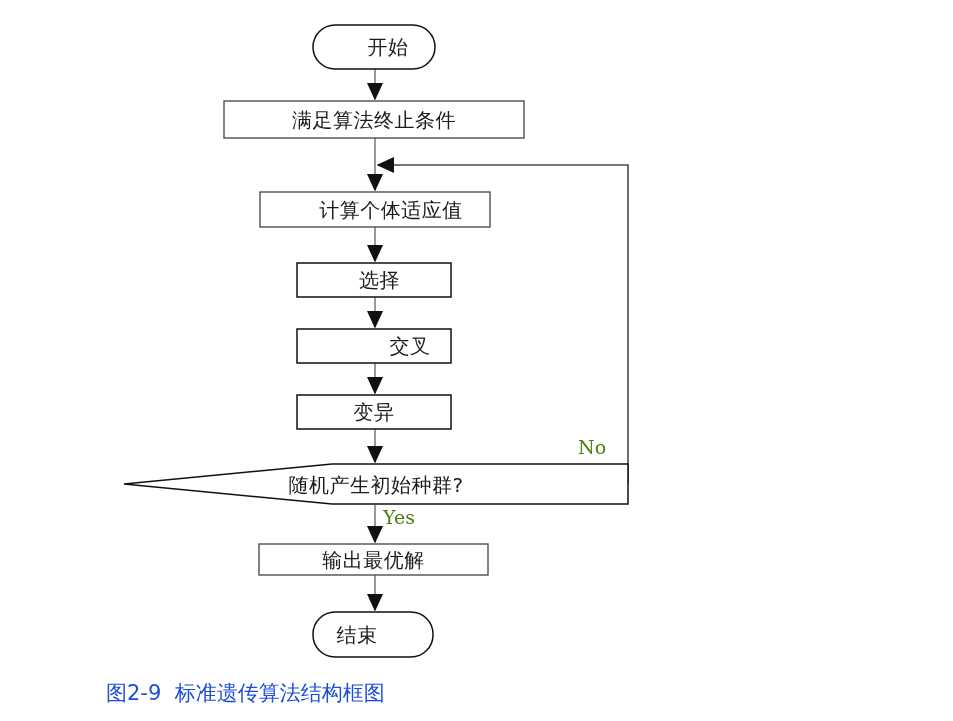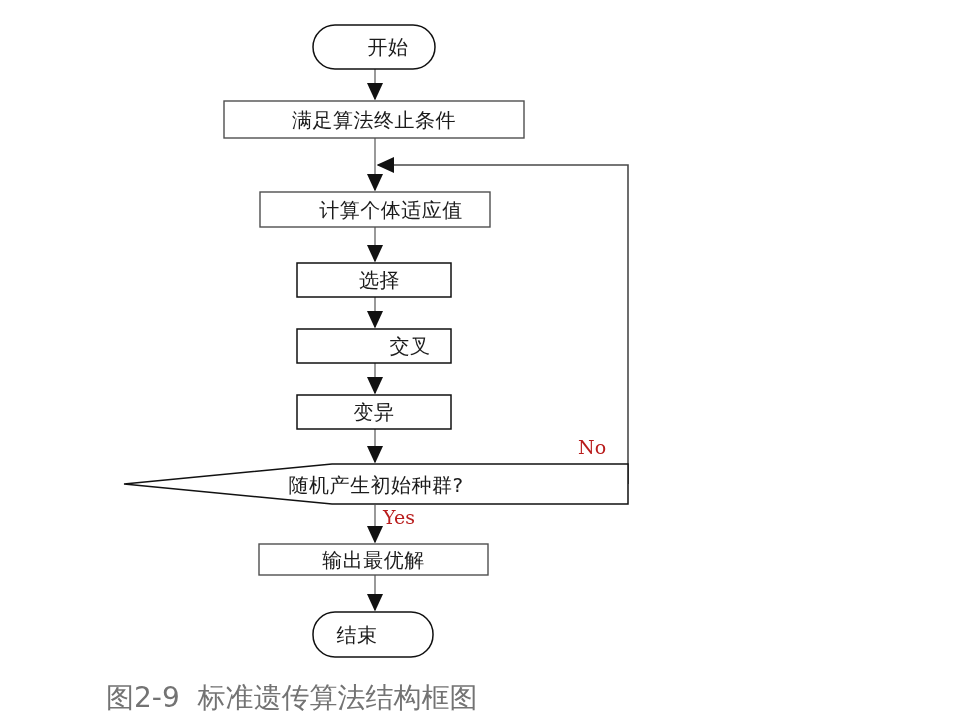--- a/index.html
+++ b/index.html
@@ -37,33 +37,33 @@
     letter-spacing: 0.5px;
     white-space: nowrap;
     pointer-events: none;
   }
 
   .edge-label {
     position: absolute;
     font-family: "DejaVu Serif", "Liberation Serif", serif;
     font-size: 19px;
     line-height: 1;
-    color: #b91c1c;
+    color: #4d7c0f;
     white-space: nowrap;
     pointer-events: none;
   }
 
   #figure-caption {
     position: absolute;
     left: 106px;
     top: 681px;
     font-family: "DejaVu Sans", "Liberation Sans", sans-serif;
-    font-size: 28px;
+    font-size: 21px;
     line-height: 1.2;
-    color: #737373;
+    color: #1d4ed8;
     white-space: pre;
   }
 </style>
 </head>
 <body>
 
 <svg id="flow-canvas" viewBox="0 0 953 721" xmlns="http://www.w3.org/2000/svg">
   <defs>
     <marker id="arrow-down" viewBox="0 0 12 12" refX="6" refY="10" markerWidth="12" markerHeight="12" orient="auto-start-reverse">
       <path d="M 0 0 L 12 0 L 6 11 Z" fill="#111111" transform="rotate(180 6 5.5)"></path>

